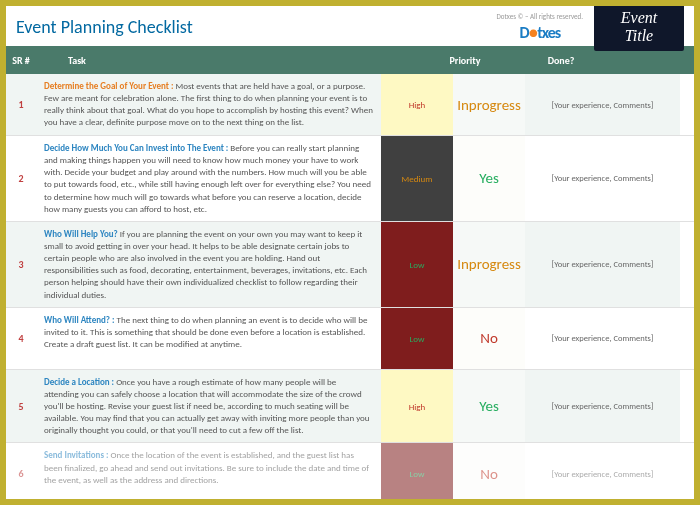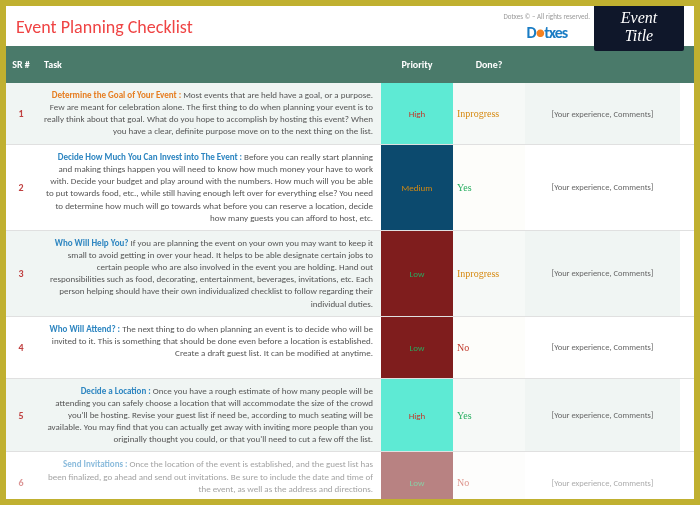--- a/index.html
+++ b/index.html
@@ -15,27 +15,27 @@
     .header {
       display: flex;
       justify-content: space-between;
       align-items: center;
       padding: 6px 10px 4px 10px;
       background: #fff;
       height: 40px;
     }
     .title {
       font-size: 18px;
-      color: #ef4444;
+      color: #0369a1;
       font-weight: 400;
     }
     .header-right {
       display: flex;
       align-items: center;
-      gap: 4px;
+      gap: 11px;
     }
     .logo {
       text-align: center;
       font-size: 8px;
       color: #888;
     }
     .logo-main {
       font-size: 16px;
       font-weight: bold;
       color: #1a7cc4;
@@ -53,46 +53,47 @@
       border-radius: 2px;
       width: 90px;
       text-align: center;
     }
     .table-header {
       display: flex;
       background: #4a7a6a;
       color: #fff;
       font-size: 10px;
       font-weight: bold;
-      height: 37px;
+      height: 28px;
       align-items: center;
+      gap: 24px;
     }
     .col-sr { width: 30px; text-align: center; flex-shrink: 0; }
     .col-task { width: 345px; padding-left: 8px; flex-shrink: 0; }
     .col-priority { width: 72px; text-align: center; flex-shrink: 0; }
     .col-done { width: 72px; text-align: center; flex-shrink: 0; }
     .col-note { width: 155px; text-align: center; flex-shrink: 0; }
     .row {
       display: flex;
       border-bottom: 1px solid #e0e0e0;
       font-size: 9px;
       align-items: stretch;
       min-height: 62px;
     }
     .row:nth-child(odd) .cell-bg { background: #f0f5f3; }
     .row:nth-child(even) .cell-bg { background: #fff; }
     .cell { display: flex; align-items: center; padding: 6px 4px; }
     .cell-sr { width: 30px; justify-content: center; color: #c04040; font-weight: 600; font-size: 10px;}
-    .cell-task { width: 345px; padding: 6px 8px; color: #555; line-height: 1.35; display: block; text-align: right;}
+    .cell-task { width: 345px; padding: 6px 8px; color: #555; line-height: 1.35; display: block;}
     .cell-task .task-title { font-weight: bold; }
     .cell-priority { width: 72px; justify-content: center; font-size: 9px; }
-    .cell-done { width: 72px; justify-content: flex-start; font-size: 10px; font-family: Liberation Serif, serif; }
+    .cell-done { width: 72px; justify-content: center; font-size: 15px; }
     .cell-note { width: 155px; justify-content: center; color: #666; font-size: 8.5px; }
-    .prio-high-bg { background: #5eead4; }
-    .prio-med-bg { background: #0c4a6e; }
+    .prio-high-bg { background: #fef9c3; }
+    .prio-med-bg { background: #404040; }
     .prio-low-bg { background: #7f1d1d; }
     .prio-high { color: #c0392b; }
     .prio-med { color: #d68910; }
     .prio-low { color: #27ae60; }
     .done-yes { color: #27ae60; }
     .done-no { color: #c0392b; }
     .done-prog { color: #d68910; }
     .title-orange { color: #e67e22; }
     .title-blue { color: #2e86c1; margin-top: 28px; }
     .done-bg-a { background: #f6f9f7; }

